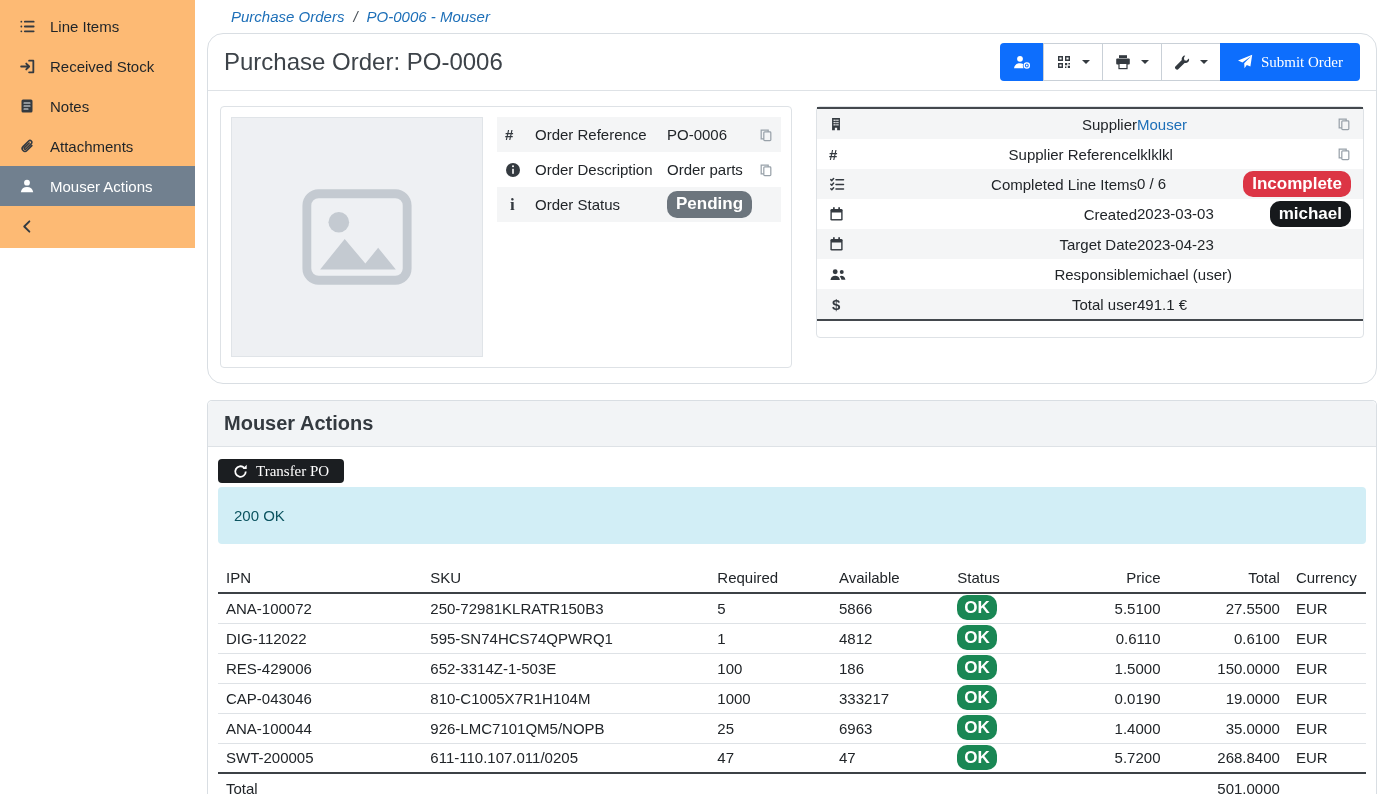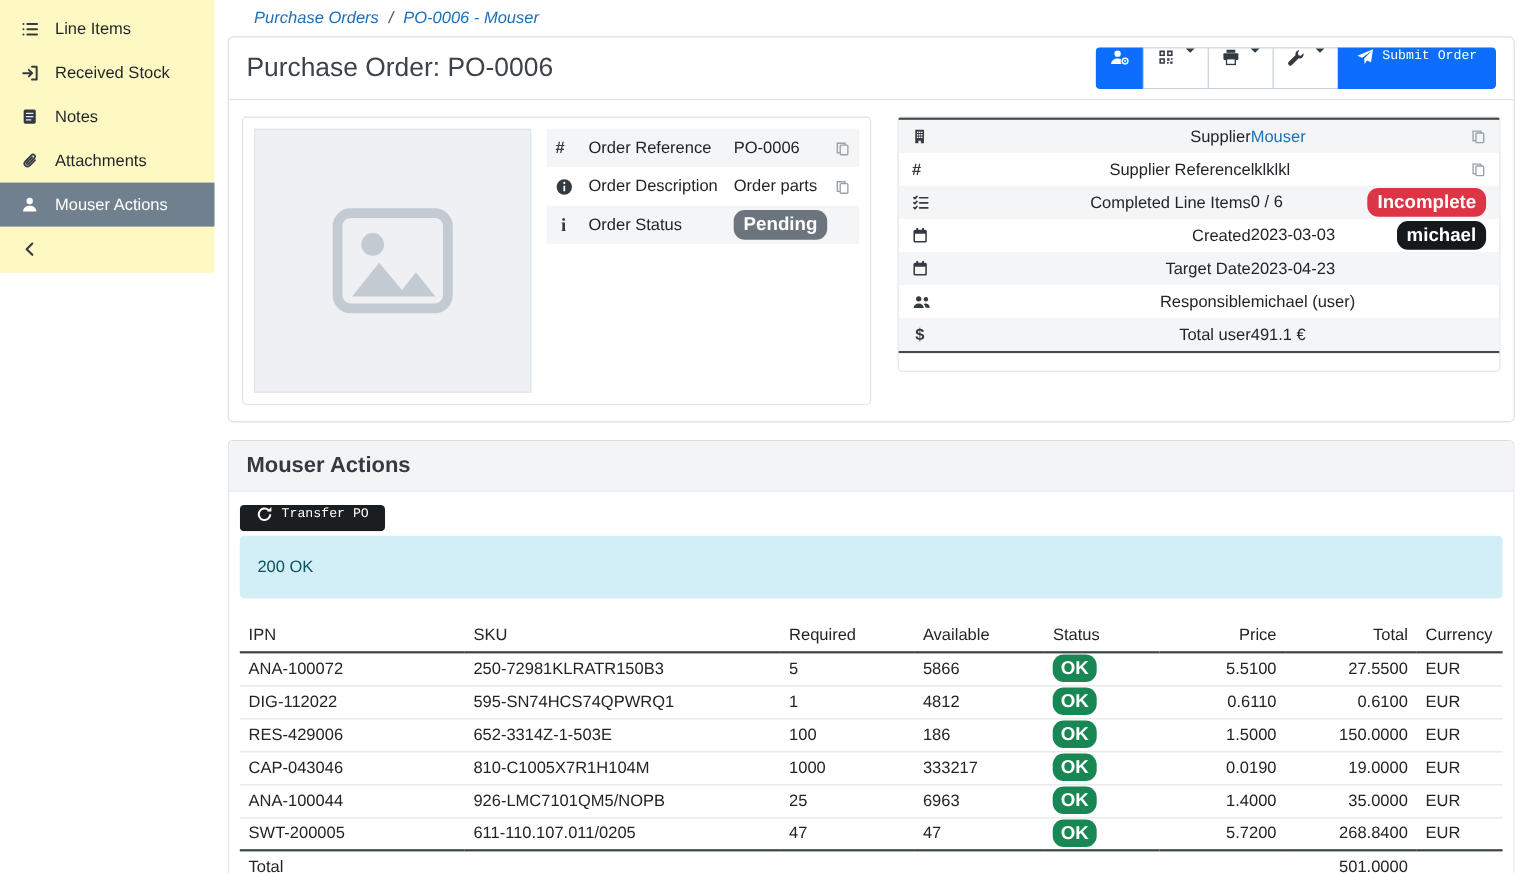--- a/index.html
+++ b/index.html
@@ -4,39 +4,39 @@
 <style>
   * { box-sizing: border-box; margin: 0; padding: 0; }
   html,body { background:#fff; }
   body {
     width:1383px; height:794px; overflow:hidden;
     font-family:"Liberation Sans", sans-serif; font-size:15px; color:#212529;
   }
   .app { display:flex; align-items:flex-start; }
 
   
-  .sidebar { flex:0 0 195px; background:#fef9c3; padding:6px 0 2px; }
+  .sidebar { flex:0 0 195px; background:#fdba74; padding:6px 0 2px; }
   .side-item { display:flex; align-items:center; gap:13px; height:40px; padding:0 17px; cursor:pointer; color:#1f2428; }
   .side-item .sicon { width:20px; display:flex; justify-content:center; align-items:center; color:#343a40; }
   .side-item.active { background:#71808f; color:#fff; }
   .side-item.active .sicon { color:#fff; }
 
   
   .main { flex:1; min-width:0; padding:6px 6px 0 12px; }
   .breadcrumb { display:flex; align-items:center; gap:9px; padding:2px 0 8px 24px;font-style:italic; }
   .breadcrumb a { color:#1d6fb8; text-decoration:none; cursor:pointer; }
   .breadcrumb .sep { color:#495057; }
 
-  .card { border:1px solid #d9dee3; border-radius:5px; background:#fff; }
+  .card { border:1px solid #d9dee3; border-radius:16px; background:#fff; }
   .card-head { display:flex; justify-content:space-between; align-items:center; padding:9px 16px; border-bottom:1px solid #dee2e6; }
   .card-head h1 { font-size:24px; font-weight:500; color:#3d4349; }
 
   .btn-group { display:flex; align-items:stretch; }
-  .btn { display:inline-flex; align-items:flex-start; gap:8px; border:1px solid transparent; background:#fff;
-         font-family:Liberation Mono, monospace; font-size:12px; cursor:pointer; padding:0 12px; height:38px; }
+  .btn { display:inline-flex; align-items:center; gap:8px; border:1px solid transparent; background:#fff;
+         font-family:Liberation Serif, serif; font-size:15px; cursor:pointer; padding:0 12px; height:38px; }
   .btn-outline { border-color:#c9d0d7; color:#343a40; }
   .btn-blue { background:#0d6efd; color:#fff; }
   .btn-group .btn { border-radius:0; margin-left:-1px; }
   .btn-group .btn:first-child { border-radius:4px 0 0 4px; margin-left:0; }
   .btn-group .btn:last-child { border-radius:0 4px 4px 0; padding:0 16px; }
   .caret { width:0; height:0; border-left:4px solid transparent; border-right:4px solid transparent; border-top:4.5px solid currentColor; margin-left:2px; }
 
   .card-body { display:flex; gap:24px; padding:15px 12px; align-items:flex-start; }
   .panel { border:1px solid #dee2e6; border-radius:4px; background:#fff; }
   .left-panel { width:572px; padding:10px; display:flex; gap:14px; }

